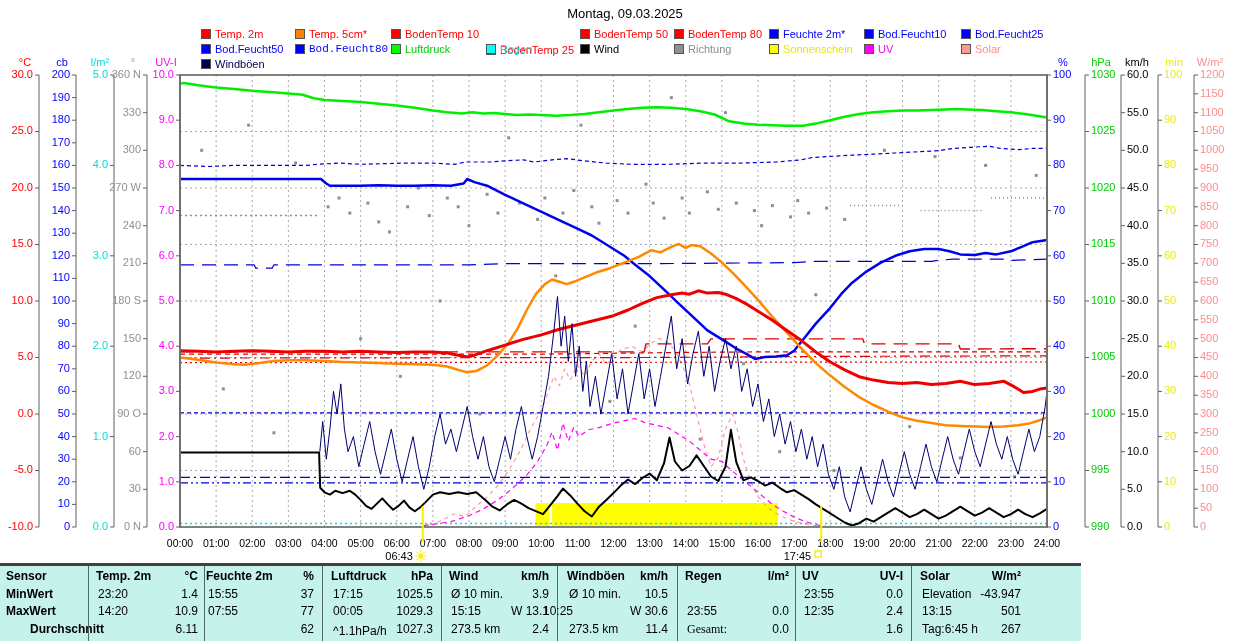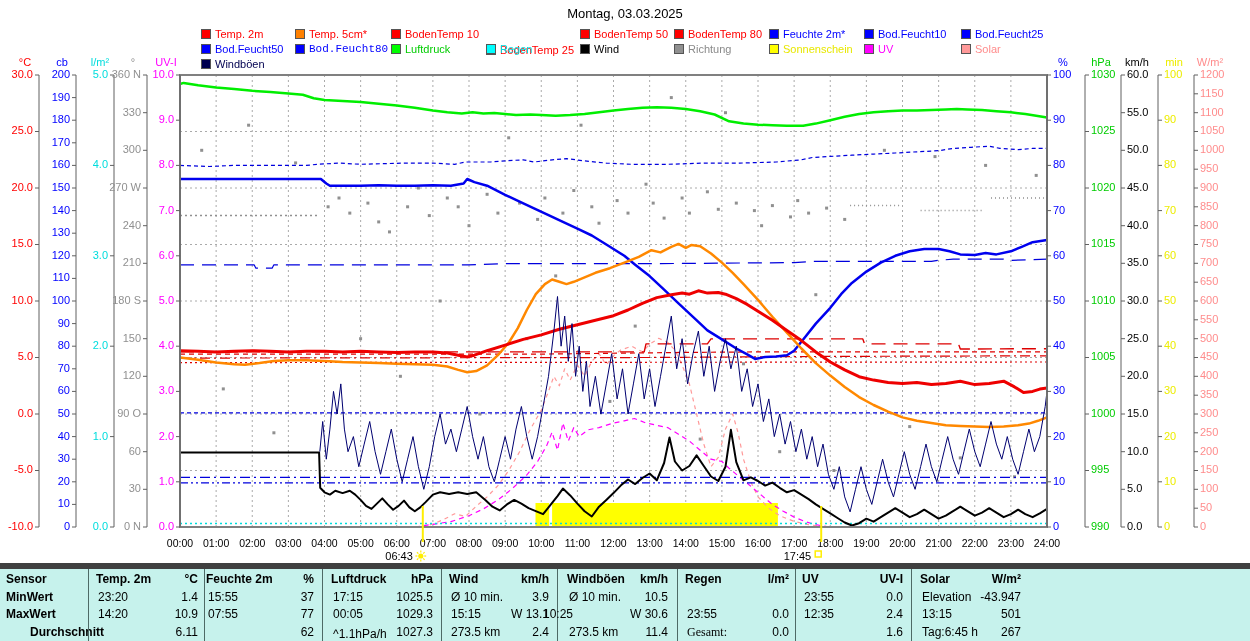--- a/index.html
+++ b/index.html
@@ -3,31 +3,31 @@
 <meta charset="utf-8">
 <style>
   html,body{margin:0;padding:0;background:#fff;}
   *{box-sizing:border-box;}
   #app{position:relative;width:1250px;height:641px;background:#fff;overflow:hidden;
        font-family:"Liberation Sans",sans-serif;}
   .title{position:absolute;top:6px;left:0;width:100%;text-align:center;font-size:13px;color:#000;z-index:5;}
   #legend .litem{position:absolute;height:12px;display:flex;align-items:center;font-size:11px;white-space:nowrap;z-index:5;}
   #legend .swatch{display:inline-block;width:10px;height:10px;margin-right:4px;border:1px solid #555;}
   #chart{position:absolute;top:0;left:0;}
-  #stats{position:absolute;left:0;top:563px;width:1250px;height:78px;background:#c6f2ec;border-top:6px solid #404040;}
+  #stats{position:absolute;left:0;top:563px;width:1081px;height:78px;background:#c6f2ec;border-top:3px solid #404040;}
   #stats .cell{position:absolute;font-size:12px;color:#000;white-space:nowrap;height:16px;line-height:16px;}
   #stats .b{font-weight:bold;}
   #stats .r{text-align:right;}
   #stats .divider{position:absolute;top:0;bottom:0;width:1px;background:#4d6a66;}
 </style>
 </head>
 <body>
 
 <div id="app">
-  <div class="title">Montag, 03.03.2025</div>
+  <div class="title">Montag, 09.03.2025</div>
   <div id="legend">
       <div class="litem" style="left: 201px; top: 28px;">
         <span class="swatch" style="background: rgb(255, 0, 0);"></span>
         <span style="color: rgb(255, 0, 0);">Temp. 2m</span>
       </div>
       <div class="litem" style="left: 295px; top: 28px;">
         <span class="swatch" style="background: rgb(255, 128, 0);"></span>
         <span style="color: rgb(255, 0, 0);">Temp. 5cm*</span>
       </div>
       <div class="litem" style="left: 391px; top: 28px;">

